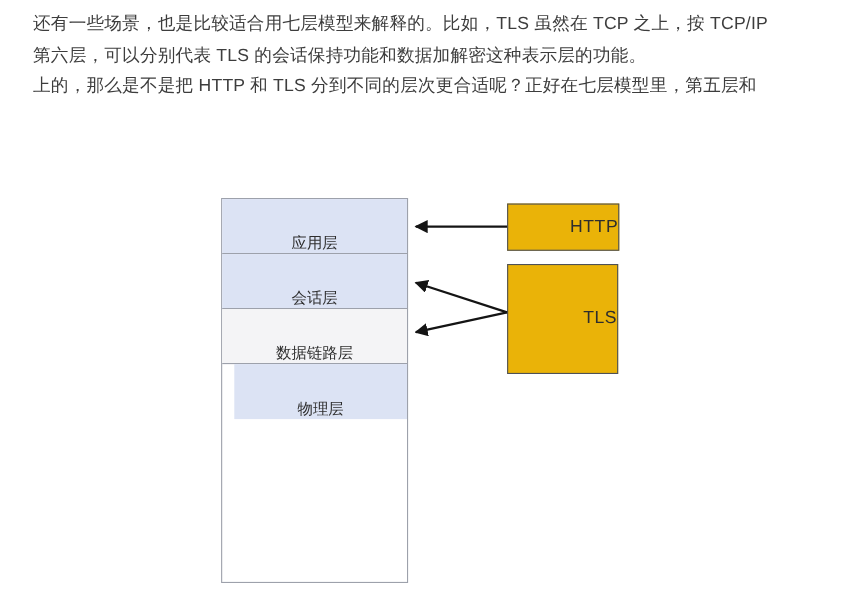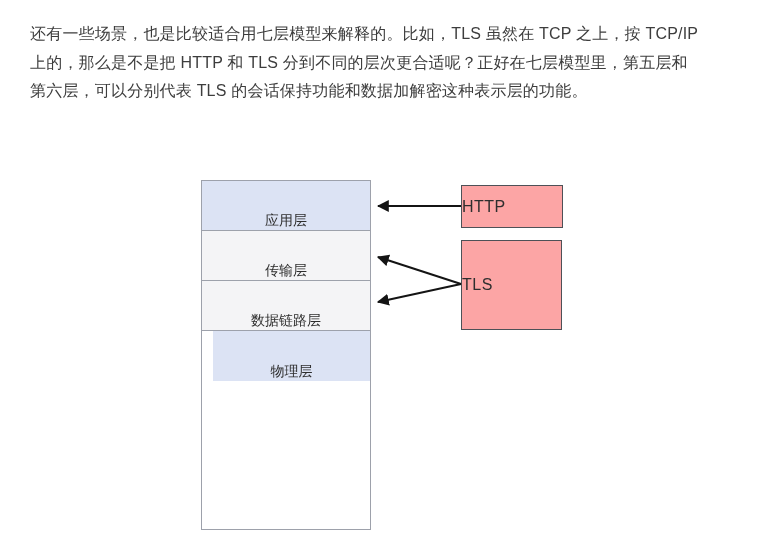--- a/index.html
+++ b/index.html
@@ -5,21 +5,21 @@
   * { margin: 0; padding: 0; box-sizing: border-box; }
   html, body { background: #ffffff; }
   body {
     width: 769px; height: 560px;
     position: relative;
     font-family: "Liberation Sans", "DejaVu Sans", sans-serif;
     overflow: hidden;
   }
   .paragraph {
     position: absolute;
-    left: 30px; top: 20px; width: 716px;
+    left: 30px; top: 8px; width: 716px;
     font-size: 16px;
     line-height: 28.5px;
     color: #3d3d3d;
     letter-spacing: 0.2px;
   }
   .paragraph .line { white-space: nowrap; }
 
   .diagram { position: absolute; left: 0; top: 0; width: 769px; height: 560px; }
 
   .stack {
@@ -34,53 +34,53 @@
     border-bottom: 1px solid #9da1ab;
     font-size: 14px;
     color: #2e2e2e;
   }
   .layer:last-child { border-bottom: none; margin-left: 11px; }
   .tone-a { background: #dce3f4; }
   .tone-b { background: #f4f4f6; }
 
   .proto-box {
     position: absolute;
-    background: #fca5a5;
+    background: #eab308;
     border: 1px solid #4e5157;
-    display: flex; align-items: center; justify-content: flex-start;
+    display: flex; align-items: center; justify-content: flex-end;
     font-size: 16px;
     color: #2e2e2e;
     letter-spacing: 0.5px;
   }
   .proto-box.http { left: 461px; top: 185px; width: 102px; height: 43px; }
-  .proto-box.tls  { left: 461px; top: 240px; width: 101px; height: 90px; }
+  .proto-box.tls  { left: 461px; top: 240px; width: 101px; height: 100px; }
 
   .arrow-layer {
     position: absolute; left: 0; top: 0;
     width: 769px; height: 560px;
     pointer-events: none;
   }
 </style>
 </head>
 <body>
 
 <div class="paragraph">
   <div class="line">还有一些场景，也是比较适合用七层模型来解释的。比如，TLS 虽然在 TCP 之上，按 TCP/IP</div>
+  <div class="line">第六层，可以分别代表 TLS 的会话保持功能和数据加解密这种表示层的功能。</div>
   <div class="line">上的，那么是不是把 HTTP 和 TLS 分到不同的层次更合适呢？正好在七层模型里，第五层和</div>
-  <div class="line">第六层，可以分别代表 TLS 的会话保持功能和数据加解密这种表示层的功能。</div>
 </div>
 
 <div class="diagram">
 
   <div class="stack">
     <div class="layer tone-a">
       <span>应用层</span>
     </div>
-    <div class="layer tone-b">
-      <span>传输层</span>
+    <div class="layer tone-a">
+      <span>会话层</span>
     </div>
     <div class="layer tone-b">
       <span>数据链路层</span>
     </div>
     <div class="layer tone-a">
       <span>物理层</span>
     </div>
   </div>
 
   <div class="proto-box http">

